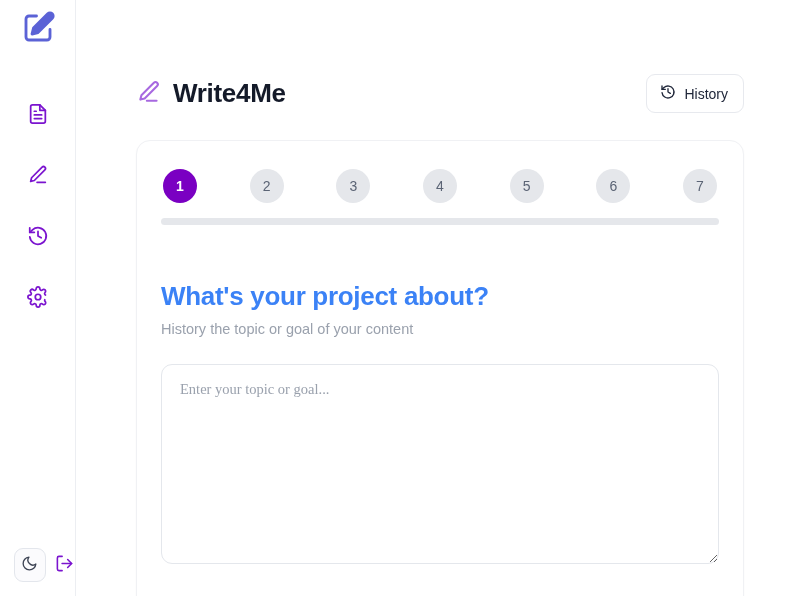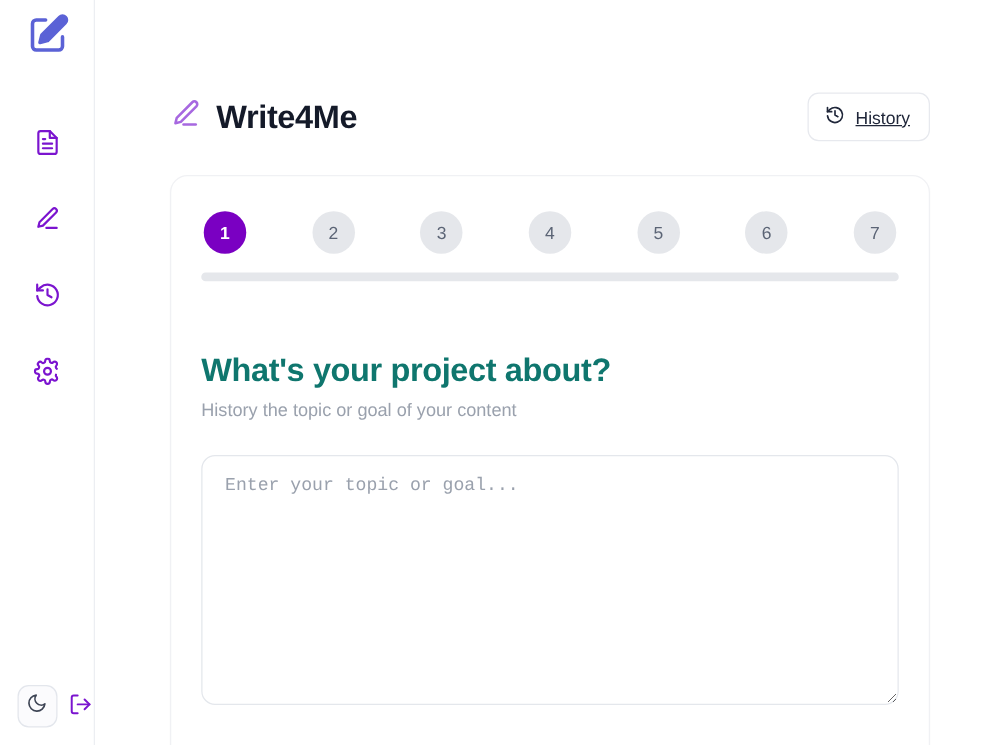--- a/index.html
+++ b/index.html
@@ -131,21 +131,20 @@
     gap: 8px;
     background: #ffffff;
     border: 1px solid #e7e9ee;
     border-radius: 9px;
     padding: 9px 15px 9px 13px;
     font-size: 14px;
     font-weight: 500;
     color: #20273a;
     cursor: pointer;
     font-family: "Liberation Sans", sans-serif;
-    text-decoration: underline;
   }
 
   .card {
     position: absolute;
     left: 60px;
     top: 140px;
     width: 608px;
     min-height: 520px;
     background: #ffffff;
     border: 1px solid #f0f1f4;
@@ -195,38 +194,38 @@
     background: #7a00c2;
     border-radius: 5px;
   }
 
   
   .question-block { margin-top: 56px; }
 
   .question-title {
     font-size: 26px;
     font-weight: 700;
-    color: #0f766e;
+    color: #3b82f6;
     letter-spacing: -0.3px;
   }
 
   .question-sub {
     margin-top: 9px;
     font-size: 14.5px;
     color: #9aa1ad;
   }
 
   .topic-input {
     margin-top: 27px;
     width: 100%;
     height: 200px;
     border: 1px solid #e4e7ec;
     border-radius: 11px;
     padding: 16px 18px;
-    font-family: Liberation Mono, monospace;
+    font-family: Liberation Serif, serif;
     font-size: 14.5px;
     color: #1e2433;
     resize: vertical;
     outline: none;
     background: #ffffff;
   }
   .topic-input::placeholder { color: #9aa1ad; }
 </style>
 </head>
 <body>

